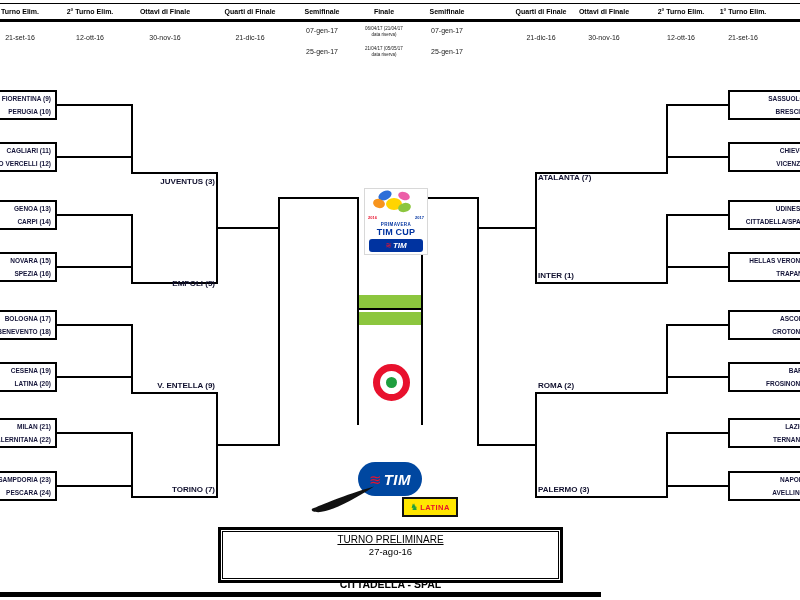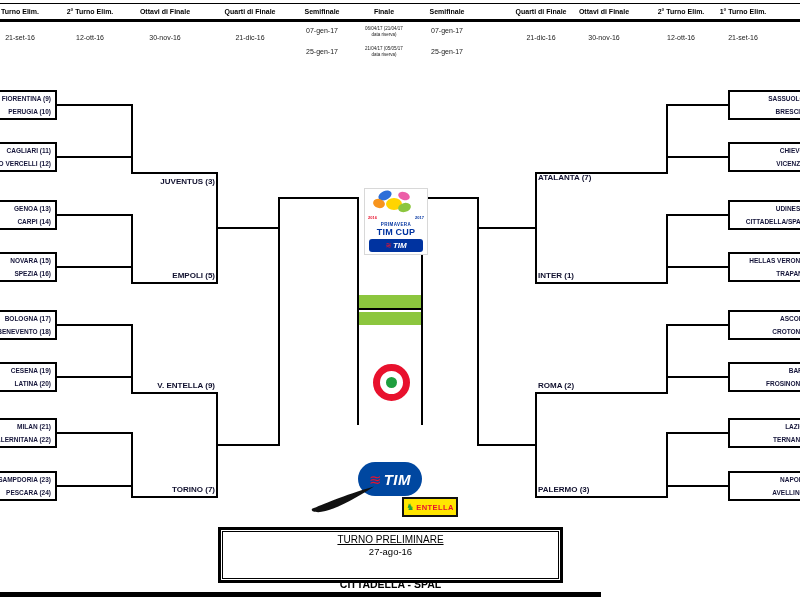--- a/index.html
+++ b/index.html
@@ -232,21 +232,21 @@
   <div class="pair R" style="top:418px">
     <div class="tm">LAZIO (37)</div>
     <div class="tm">TERNANA (38)</div>
   </div>
   <div class="pair R" style="top:471px">
     <div class="tm">NAPOLI (39)</div>
     <div class="tm">AVELLINO (40)</div>
   </div>
 
   <div class="seed L" style="top:176px">JUVENTUS (3)</div>
-  <div class="seed L" style="top:270px">EMPOLI (5)</div>
+  <div class="seed L" style="top:278px">EMPOLI (5)</div>
   <div class="seed L" style="top:380px">V. ENTELLA (9)</div>
   <div class="seed L" style="top:484px">TORINO (7)</div>
   <div class="seed R" style="top:172px">ATALANTA (7)</div>
   <div class="seed R" style="top:270px">INTER (1)</div>
   <div class="seed R" style="top:380px">ROMA (2)</div>
   <div class="seed R" style="top:484px">PALERMO (3)</div>
 
   <div class="band" style="top:295px"></div>
   <div class="band" style="top:312px"></div>
 
@@ -274,21 +274,21 @@
     <span class="wv">≋</span>
     <span class="tt">TIM</span>
   </div>
 
   <svg id="nike" viewBox="0 0 100 46">
     <path d="M6 36 C20 30 52 16 97 3 C62 26 32 40 15 41 C8 41 4 39 6 36 Z" fill="#111"></path>
   </svg>
 
   <div id="panini">
     <span class="ms">♞</span>
-    <span class="tt">ENTELLA</span>
+    <span class="tt">LATINA</span>
   </div>
 
   <div id="prelim">
     <div class="inner">
       <div class="t">TURNO PRELIMINARE</div>
       <div class="d">27-ago-16</div>
       <div class="m">CITTADELLA - SPAL</div>
     </div>
   </div>
 

